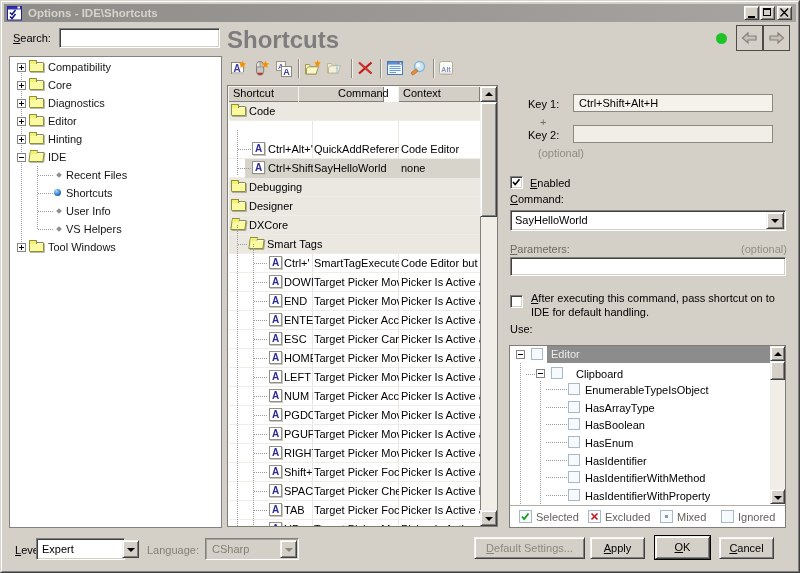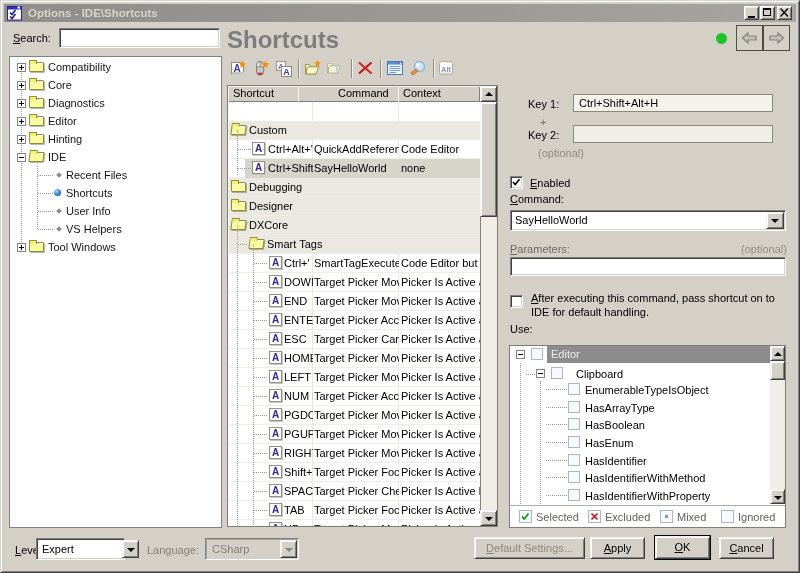--- a/index.html
+++ b/index.html
@@ -195,27 +195,27 @@
 <svg class="abs" style="left:438px;top:60px" width="17" height="17" viewBox="0 0 17 17">
   <rect x="1.5" y="1.5" width="13" height="13" rx="2" fill="#fafaf6" stroke="#b0aca0"></rect>
   <rect x="2.5" y="12.5" width="13" height="2" rx="1" fill="#c9c5bc" opacity="0.7"></rect>
   <text x="8" y="11.5" font-family="Liberation Sans" font-size="7" font-weight="bold" fill="#8890c0" text-anchor="middle">Alt</text>
 </svg>
 
 <div class="abs" style="left:227px;top:85px;width:271px;height:442px;border:1px solid #7f7d76;background:#fff;overflow:hidden;">
 <div class="hdrcell" style="left:0;width:107px;">Shortcut<svg style="position:absolute;left:70px;top:4px" width="11" height="10" viewBox="0 0 11 10">
         <path d="M5.5 0.8 L10.2 9.2 L0.8 9.2 Z" fill="#d3cfc7" stroke="#000" stroke-width="1.3"></path>
       </svg></div>
-<div class="hdrcell" style="left:70px;width:101px;padding-left:40px;">Command</div>
+<div class="hdrcell" style="left:70px;width:86px;padding-left:40px;">Command</div>
 <div class="hdrcell" style="left:170px;width:82px;">Context</div>
 <div class="abs" style="left:84px;top:16px;width:1px;height:424px;background:#e9e7e0;"></div>
 <div class="abs" style="left:170px;top:16px;width:1px;height:424px;background:#e9e7e0;"></div>
-<div class="row rowline" style="top:35px;background:#eae8e1;">
-<div class="fold" style="left:2px;top:4px;transform:skewX(-8deg);"></div>
-      <div class="ccell" style="left:20px;width:64px;">Custom</div>
+<div class="row rowline" style="top:16px;background:#eae8e1;">
+<div class="fold" style="left:2px;top:4px;"></div>
+      <div class="ccell" style="left:20px;width:64px;">Code</div>
 </div>
 <div class="row rowline" style="top:54px;">
 <div class="doth" style="left:9px;top:9px;width:14px;"></div>
 <div class="aicon" style="left:23px;top:2px;">A</div>
 <div class="ccell" style="left:39px;width:45px;">Ctrl+Alt+'</div>
 <div class="ccell" style="left:85px;width:85px;">QuickAddReference</div>
 <div class="ccell" style="left:172px;width:80px;">Code Editor</div>
 </div>
 <div class="row rowline" style="top:73px;">
       <div class="abs" style="left:16px;top:0;width:236px;height:19px;background:#d7d4cc;"></div>

